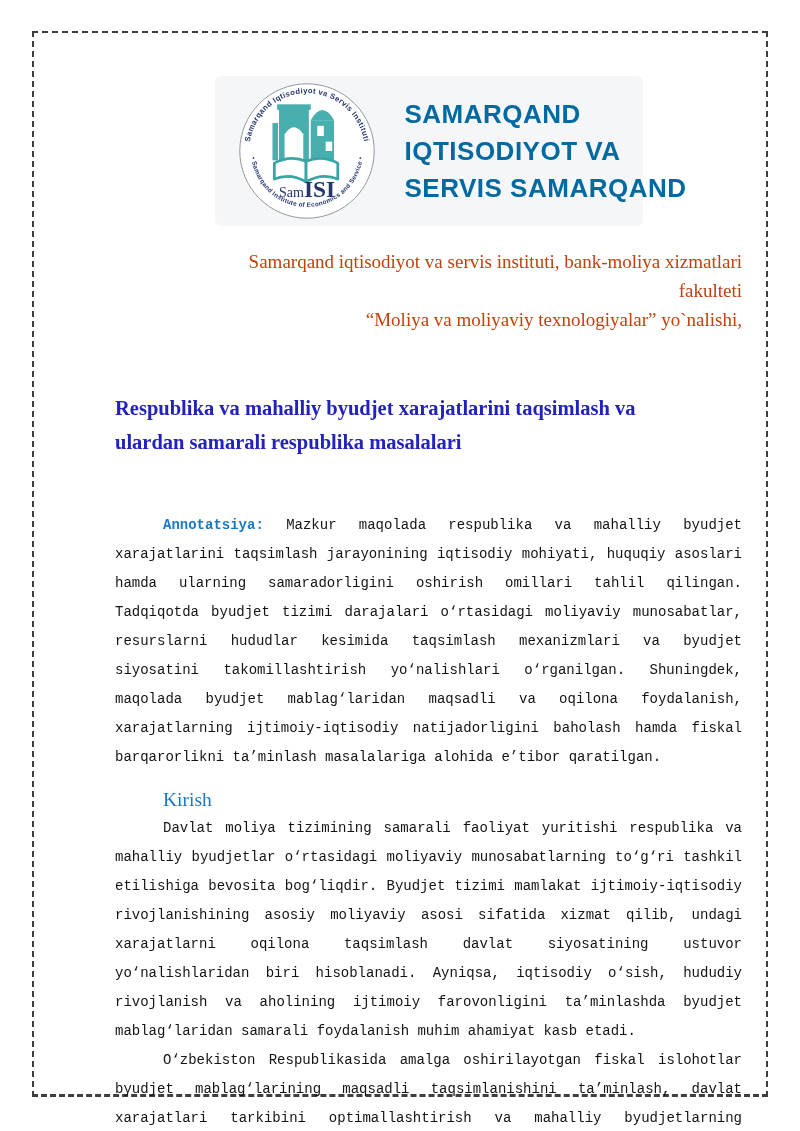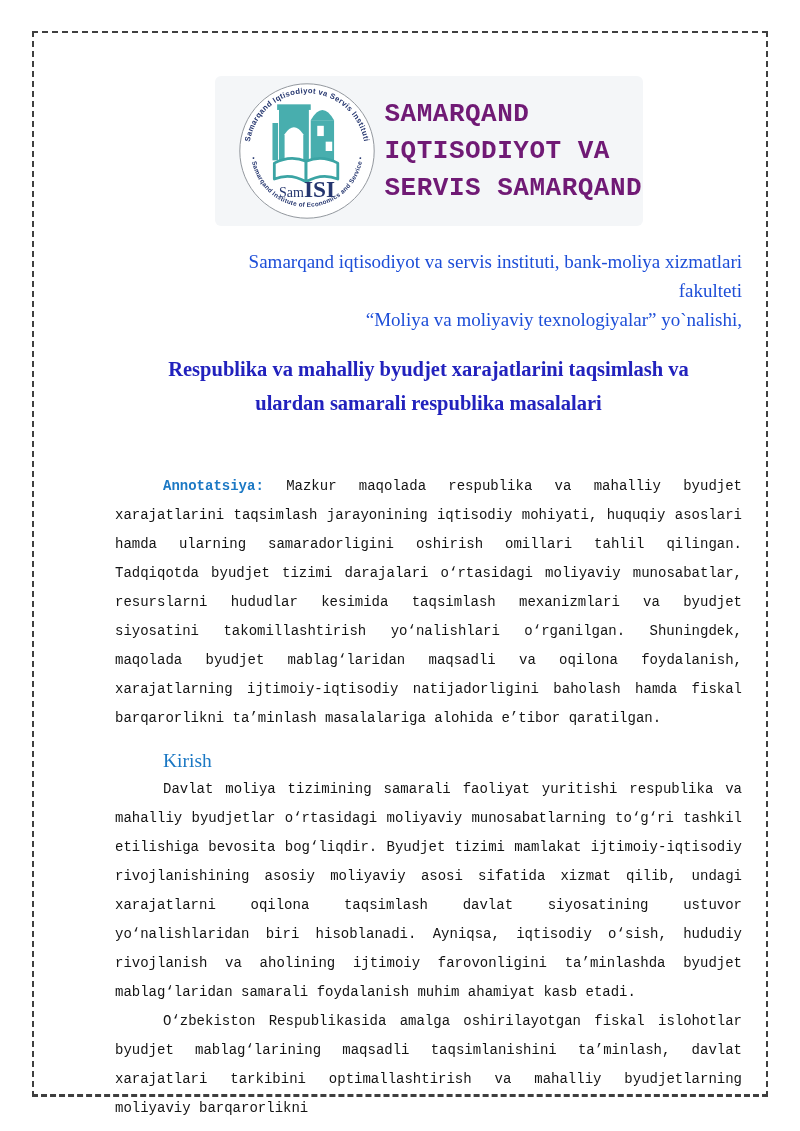--- a/index.html
+++ b/index.html
@@ -26,41 +26,41 @@
   .logo-box {
     margin: 76px auto 0 auto;
     width: 428px; height: 150px;
     background: #f4f6f8;
     border-radius: 6px;
     display: flex;
     align-items: center;
   }
   .logo-emblem { width: 140px; height: 140px; margin-left: 22px; flex: 0 0 auto; }
   .institute-name {
-    margin-left: 8px;
-    font-family: Liberation Mono, monospace;
+    margin-left: 28px;
+    font-family: Liberation Sans, sans-serif;
     font-weight: bold;
     font-size: 26px;
     line-height: 37px;
     letter-spacing: 0.5px;
-    color: #701a75;
+    color: #0369a1;
     white-space: nowrap;
   }
   
   .affiliation {
     margin-top: 21px;
     text-align: right;
     font-size: 19px;
     line-height: 29px;
-    color: #1d4ed8;
+    color: #c2410c;
   }
   
   .article-title {
-    margin-top: 18px;
-    text-align: center;
+    margin-top: 57px;
+    text-align: left;
     font-weight: bold;
     font-size: 20.5px;
     line-height: 34px;
     color: #2222bd;
   }
   
   p.body-par {
     margin: 0;
     font-size: 14px;
     line-height: 29px;

